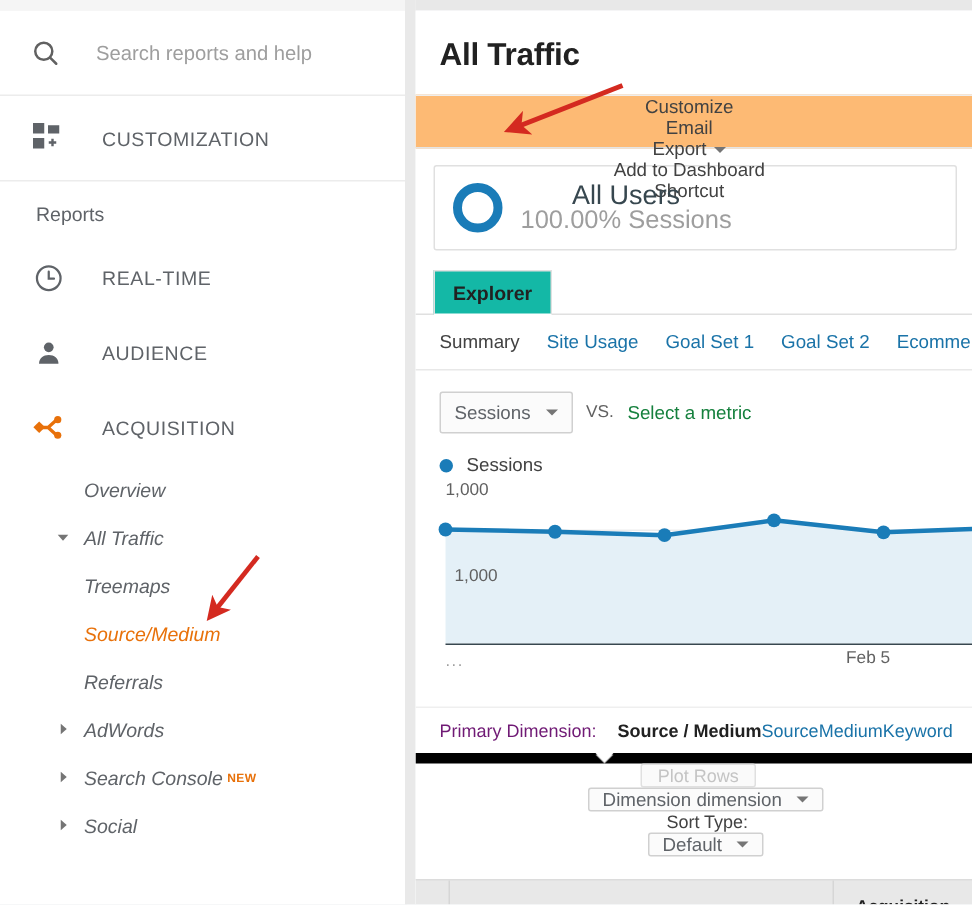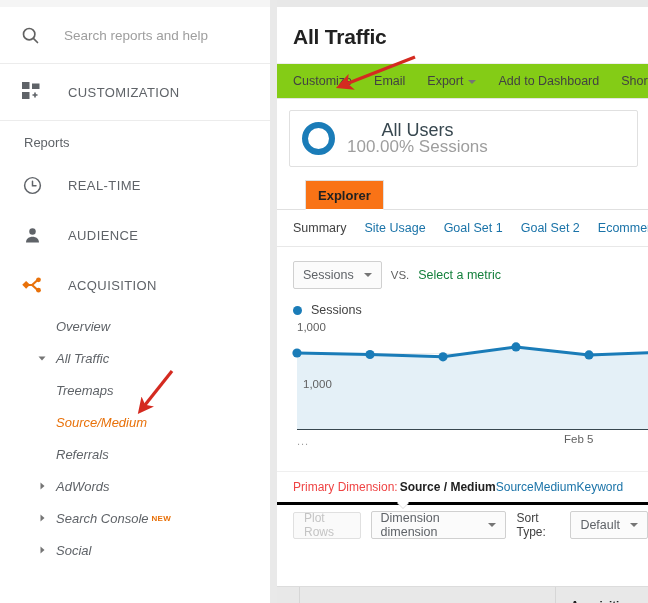--- a/index.html
+++ b/index.html
@@ -37,33 +37,33 @@
 
   .nav-sub{position:relative;display:flex;align-items:center;height:32px;padding-left:36px;box-sizing:border-box;cursor:pointer;font-size:13px;color:#5f6368;}
   .nav-sub .caret{position:absolute;left:36px;top:50%;transform:translateY(-50%);width:12px;height:12px;}
   .nav-sub .sub-lbl{margin-left:20px;font-style:italic;}
   .nav-sub.active .sub-lbl{color:#e8710a;}
   .badge-new{color:#e8710a;font-size:8px;font-weight:bold;vertical-align:super;margin-left:3px;letter-spacing:.3px;}
 
   
   .main{position:absolute;left:277px;top:7px;width:371px;height:596px;background:#fff;overflow:hidden;}
   .page-title{font-size:21px;color:#212121;font-weight:bold;padding:18px 0 14px 16px;letter-spacing:-.2px;}
-  .toolbar{display:flex;align-items:center;height:34px;border-top:1px solid #eee;border-bottom:1px solid #e4e4e4;padding-left:16px;background:#84cc16;}
+  .toolbar{display:flex;align-items:center;height:34px;border-top:1px solid #eee;border-bottom:1px solid #e4e4e4;padding-left:16px;background:#fdba74;flex-direction:column;}
   .toolbar .tb{font-size:12.5px;color:#424242;margin-right:22px;cursor:pointer;white-space:nowrap;}
   .toolbar .tb .dd{display:inline-block;margin-left:5px;border-left:4px solid transparent;border-right:4px solid transparent;border-top:4px solid #757575;vertical-align:middle;}
 
   .segment-box{margin:11px 10px 0 12px;border:1px solid #e0e0e0;border-radius:2px;height:57px;display:flex;align-items:center;padding-left:12px;box-sizing:border-box;background:#fff;}
   .donut{width:33px;height:33px;border-radius:50%;border:6px solid #1a7cb8;box-sizing:border-box;}
   .seg-txt{margin-left:12px;}
   .seg-name{font-size:18px;color:#37474f;line-height:17px;text-align:center;}
   .seg-sub{font-size:17px;color:#9e9e9e;line-height:16px;}
 
   .tabrow{position:relative;height:30px;margin-top:12px;border-bottom:1px solid #e0e0e0;}
-  .tab-explorer{position:absolute;left:28px;bottom:-1px;height:30px;box-sizing:border-box;
-      border:1px solid #e0e0e0;border-bottom:1px solid #fff;background:#f97316;
+  .tab-explorer{position:absolute;left:12px;bottom:-1px;height:30px;box-sizing:border-box;
+      border:1px solid #e0e0e0;border-bottom:1px solid #fff;background:#14b8a6;
       padding:0 12px;display:flex;align-items:center;font-size:13px;color:#212121;font-weight:bold;cursor:pointer;}
 
   .subtabs{display:flex;align-items:center;height:36px;padding-left:16px;border-bottom:1px solid #e8e8e8;}
   .subtabs .st{font-size:12.5px;color:#1a73a8;margin-right:18px;white-space:nowrap;cursor:pointer;}
   .subtabs .st.sel{color:#424242;}
 
   .metricrow{display:flex;align-items:center;padding:14px 0 0 16px;}
   .sel-btn{border:1px solid #d0d0d0;border-radius:2px;background:#fbfbfb;height:26px;display:flex;align-items:center;padding:0 9px;font-size:12.5px;color:#5f6368;cursor:pointer;}
   .sel-btn .dd{margin-left:10px;border-left:4px solid transparent;border-right:4px solid transparent;border-top:4px solid #757575;}
   .vs{font-size:11.5px;color:#616161;margin:0 9px;}
@@ -76,26 +76,26 @@
   .chart{position:relative;margin-top:6px;height:130px;}
   .y-label{position:absolute;left:20px;top:-2px;font-size:11.5px;color:#616161;}
   .y-label2{position:absolute;left:26px;top:55px;font-size:11.5px;color:#616161;z-index:3;}
   .chart-svg{position:absolute;left:0;top:0;}
   .gridline{position:absolute;left:16px;right:0;height:1px;background:#ededed;}
   .x-axis{position:absolute;left:20px;right:0;top:106px;height:1px;background:#37474f;}
   .x-ticklbl{position:absolute;top:110px;font-size:11.5px;color:#616161;}
   .ellipsis{position:absolute;left:20px;top:112px;font-size:11px;color:#9e9e9e;letter-spacing:1px;}
 
   .dimrow{display:flex;align-items:center;padding-left:16px;height:30px;margin-top:18px;border-top:1px solid #efefef;position:relative;}
-  .dimlbl{font-size:12px;color:#ef4444;}
-  .dimsel{font-size:12px;color:#212121;font-weight:bold;margin-left:2px;}
+  .dimlbl{font-size:12px;color:#701a75;}
+  .dimsel{font-size:12px;color:#212121;font-weight:bold;margin-left:14px;}
   .dimlink{font-size:12px;color:#1a73a8;cursor:pointer;text-align:center;}
   .dim-caret{position:absolute;left:120px;bottom:-6px;width:0;height:0;border-left:6px solid transparent;border-right:6px solid transparent;border-top:6px solid #fff;filter:drop-shadow(0 1px 0 #dcdcdc);}
 
-  .ctrlrow{display:flex;align-items:center;padding-left:16px;height:40px;border-top:3px solid #000000;}
+  .ctrlrow{display:flex;align-items:center;padding-left:16px;height:40px;border-top:7px solid #000000;flex-direction:column;}
   .btn-disabled{border:1px solid #e0e0e0;border-radius:2px;background:#fafafa;color:#c4c4c4;height:25px;display:flex;align-items:center;padding:0 10px;font-size:12px;margin-right:10px;}
   .sortlbl{font-size:12px;color:#424242;margin:0 8px 0 10px;}
 
   .tablehead{position:absolute;left:0;right:0;top:579px;height:24px;border-top:1px solid #dcdcdc;background:#e8e8e8;display:flex;}
   .th-chk{width:22px;border-right:1px solid #d6d6d6;height:100%;}
   .th-dim{flex:1;border-right:1px solid #d6d6d6;height:100%;}
   .th-acq{width:92px;height:100%;display:flex;align-items:flex-end;justify-content:center;font-size:11.5px;color:#212121;font-weight:bold;overflow:hidden;}
 
   
   .arrow-svg{position:absolute;left:0;top:0;pointer-events:none;z-index:50;}

